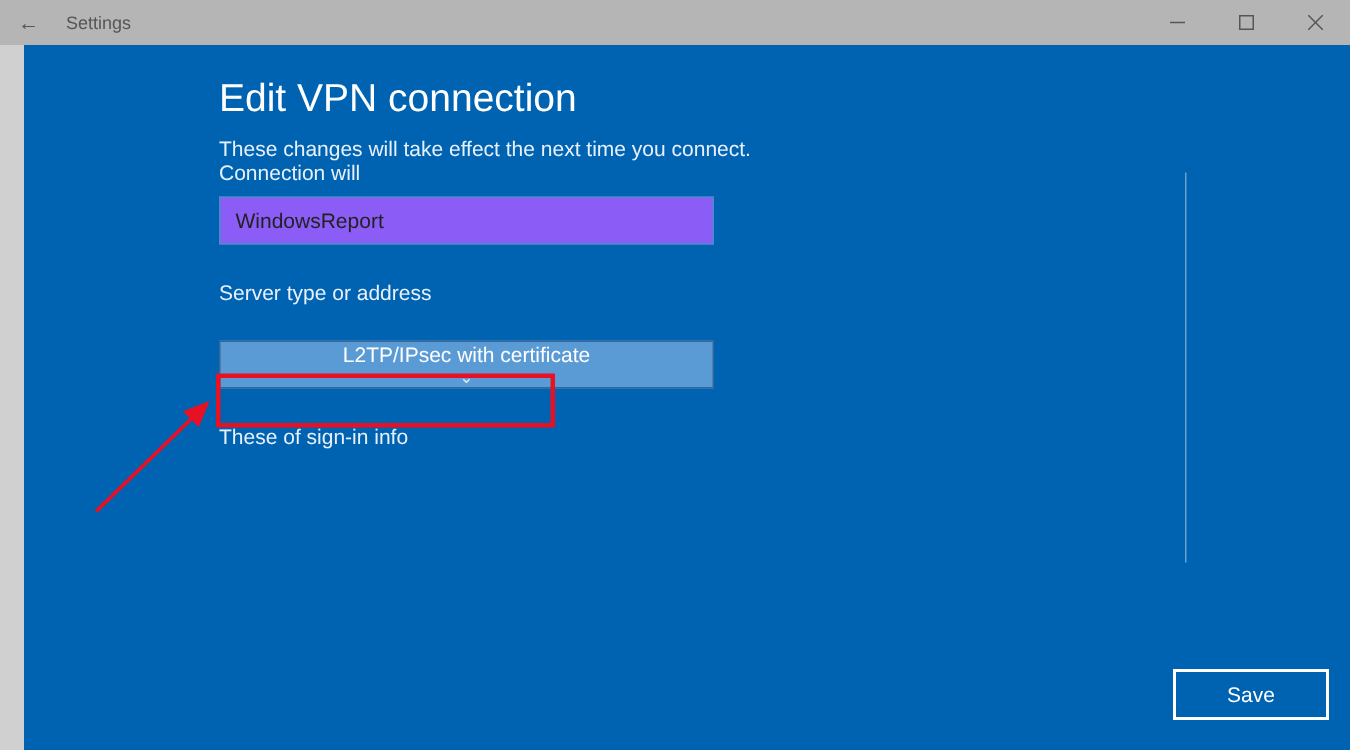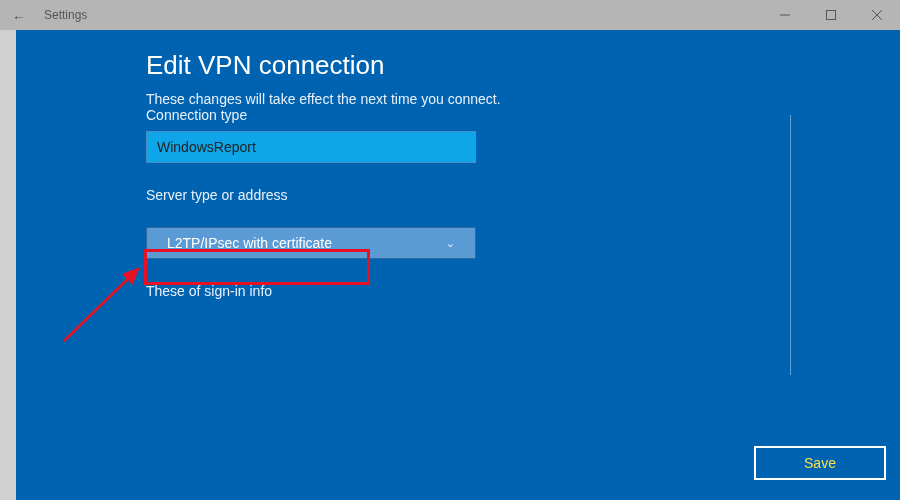--- a/index.html
+++ b/index.html
@@ -81,39 +81,40 @@
       margin-bottom: 24px;
     }
     .field-label {
       font-size: 14px;
       margin-bottom: 8px;
       color: #e8f1fb;
     }
     .text-input {
       width: 330px;
       height: 32px;
-      background: #0ea5e9;
+      background: #8b5cf6;
       border: 1px solid #4a8cc9;
       padding: 0 10px;
       font-size: 14px;
       color: #222;
       outline: none;
     }
     .select-box {
       width: 330px;
       height: 32px;
       background: #5b9bd5;
       border: 1px solid #336699;
       display: flex;
       align-items: center;
       justify-content: space-between;
       padding: 0 20px;
       font-size: 14px;
       color: #fff;
       cursor: default;
+      flex-direction: column;
     }
     .select-box .chevron {
       font-size: 11px;
       color: #e0ecf7;
     }
     .server-highlight {
       position: absolute;
       border: 3px solid #e81123;
       width: 226px;
       height: 36px;
@@ -128,25 +129,25 @@
       pointer-events: none;
     }
     .buttons {
       position: absolute;
       right: 30px;
       bottom: 20px;
       display: flex;
       gap: 20px;
     }
     .btn {
-      width: 132px;
+      width: 104px;
       height: 34px;
       border: 2px solid #fff;
       background: transparent;
-      color: #fde047;
+      color: #ffffff;
       font-size: 14px;
       cursor: pointer;
     }
     .vdivider {
       position: absolute;
       right: 125px;
       top: 85px;
       width: 1px;
       height: 260px;
       background: rgba(255,255,255,0.4);
@@ -177,21 +178,21 @@
     </div>
   </div>
 </div>
 <div class="dim-overlay"></div>
 
 <div class="modal">
   <h1>Edit VPN connection</h1>
   <div class="subtitle">These changes will take effect the next time you connect.</div>
 
   <div class="field-group">
-    <div class="field-label">Connection type</div>
+    <div class="field-label">Connection will</div>
     <input class="text-input" type="text" value="WindowsReport" style="">
   </div>
 
   <div class="field-group">
     <div class="field-label">Server type or address</div>
   </div>
 
   <div class="field-group">
     <div class="select-box">
       <span>L2TP/IPsec with certificate</span>

